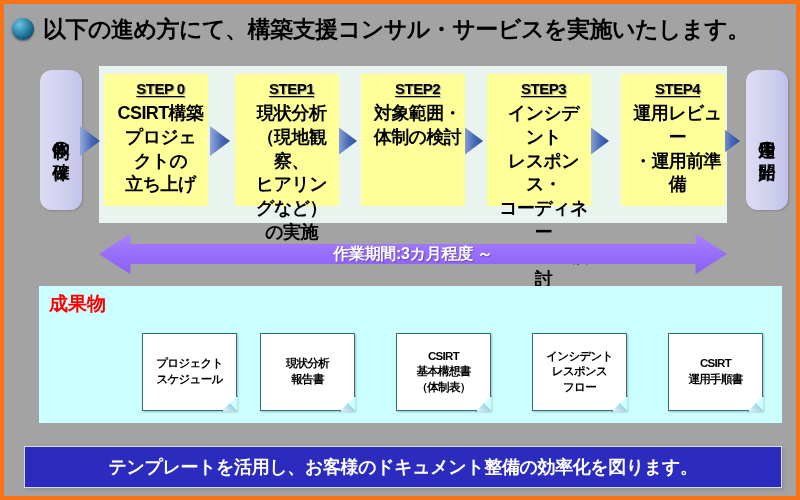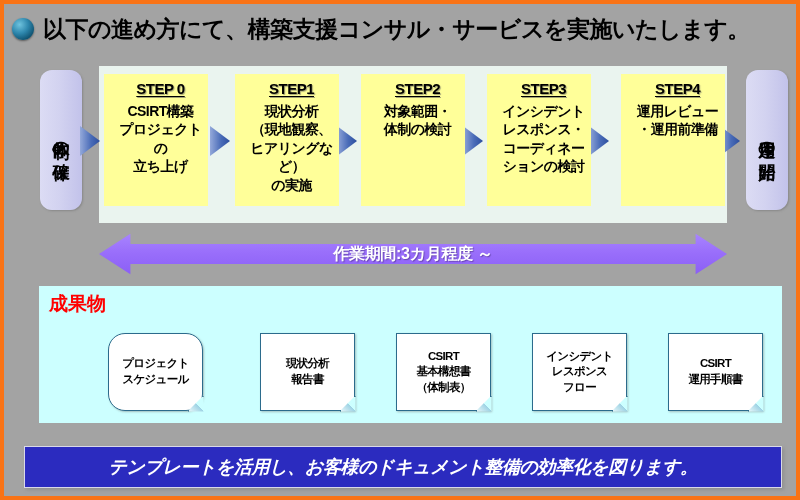--- a/index.html
+++ b/index.html
@@ -74,21 +74,21 @@
     font-weight: bold;
     color: #000000;
     text-decoration: underline;
     text-underline-offset: 2px;
     letter-spacing: -0.5px;
     text-shadow: 1px 1px 1px rgba(90,90,90,0.55);
     display: block;
     margin-bottom: 5px;
   }
   .step-body {
-    font-size: 14px;
+    font-size: 18px;
     font-weight: bold;
     color: #000000;
     line-height: 1.32;
     letter-spacing: -0.6px;
     padding: 0 3px;
   }
 
   #step0 { left: 100px; }
   #step1 { left: 231px; }
   #step2 { left: 357px; }
@@ -207,39 +207,38 @@
     font-size: 11.5px;
     font-weight: bold;
     color: #000000;
     line-height: 1.35;
     letter-spacing: -0.7px;
     text-align: center;
     padding: 0 2px;
     position: relative;
     z-index: 2;
   }
-  #doc0 { left: 69px; border-radius: 17px; }
+  #doc0 { left: 103px; }
   #doc1 { left: 221px; }
   #doc2 { left: 357px; }
   #doc3 { left: 493px; }
   #doc4 { left: 629px; }
 
   
   #bottom-banner {
     position: absolute;
     left: 20px; top: 442px;
     width: 758px; height: 42px;
     background: #2b2bbf;
     border: 1px solid #d9d9e8;
     box-sizing: border-box;
     display: flex;
     align-items: center;
     justify-content: center;
     box-shadow: 2px 2px 3px rgba(130,130,130,0.5);
-    font-style: italic;
   }
   #bottom-banner-text {
     font-size: 18px;
     font-weight: bold;
     color: #ffffff;
     letter-spacing: -0.4px;
   }
 </style>
 </head>
 <body>

